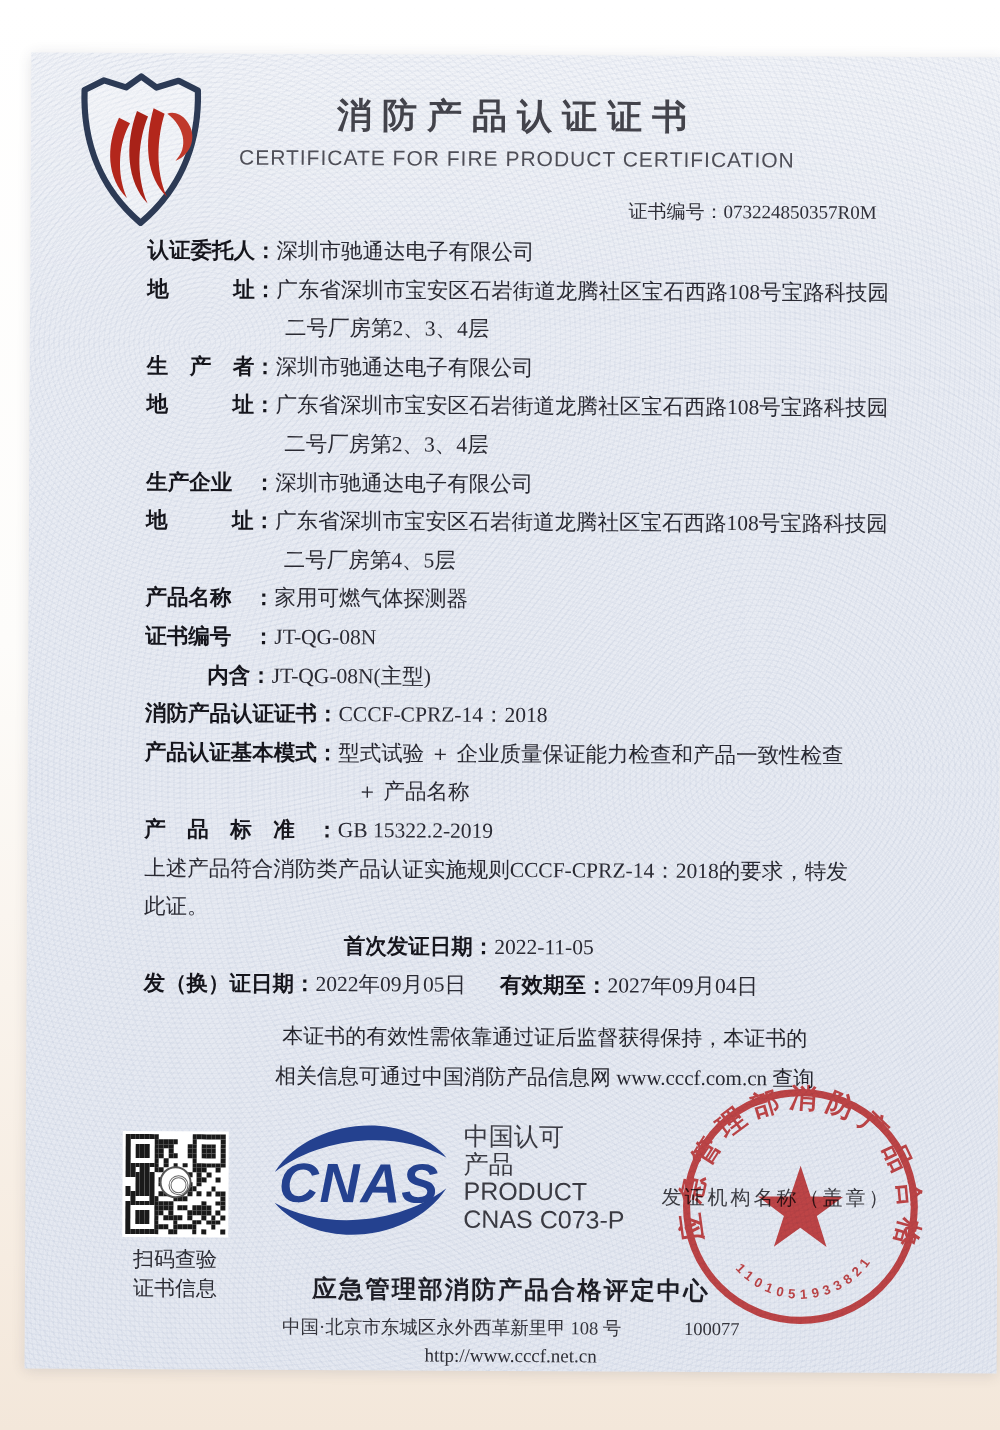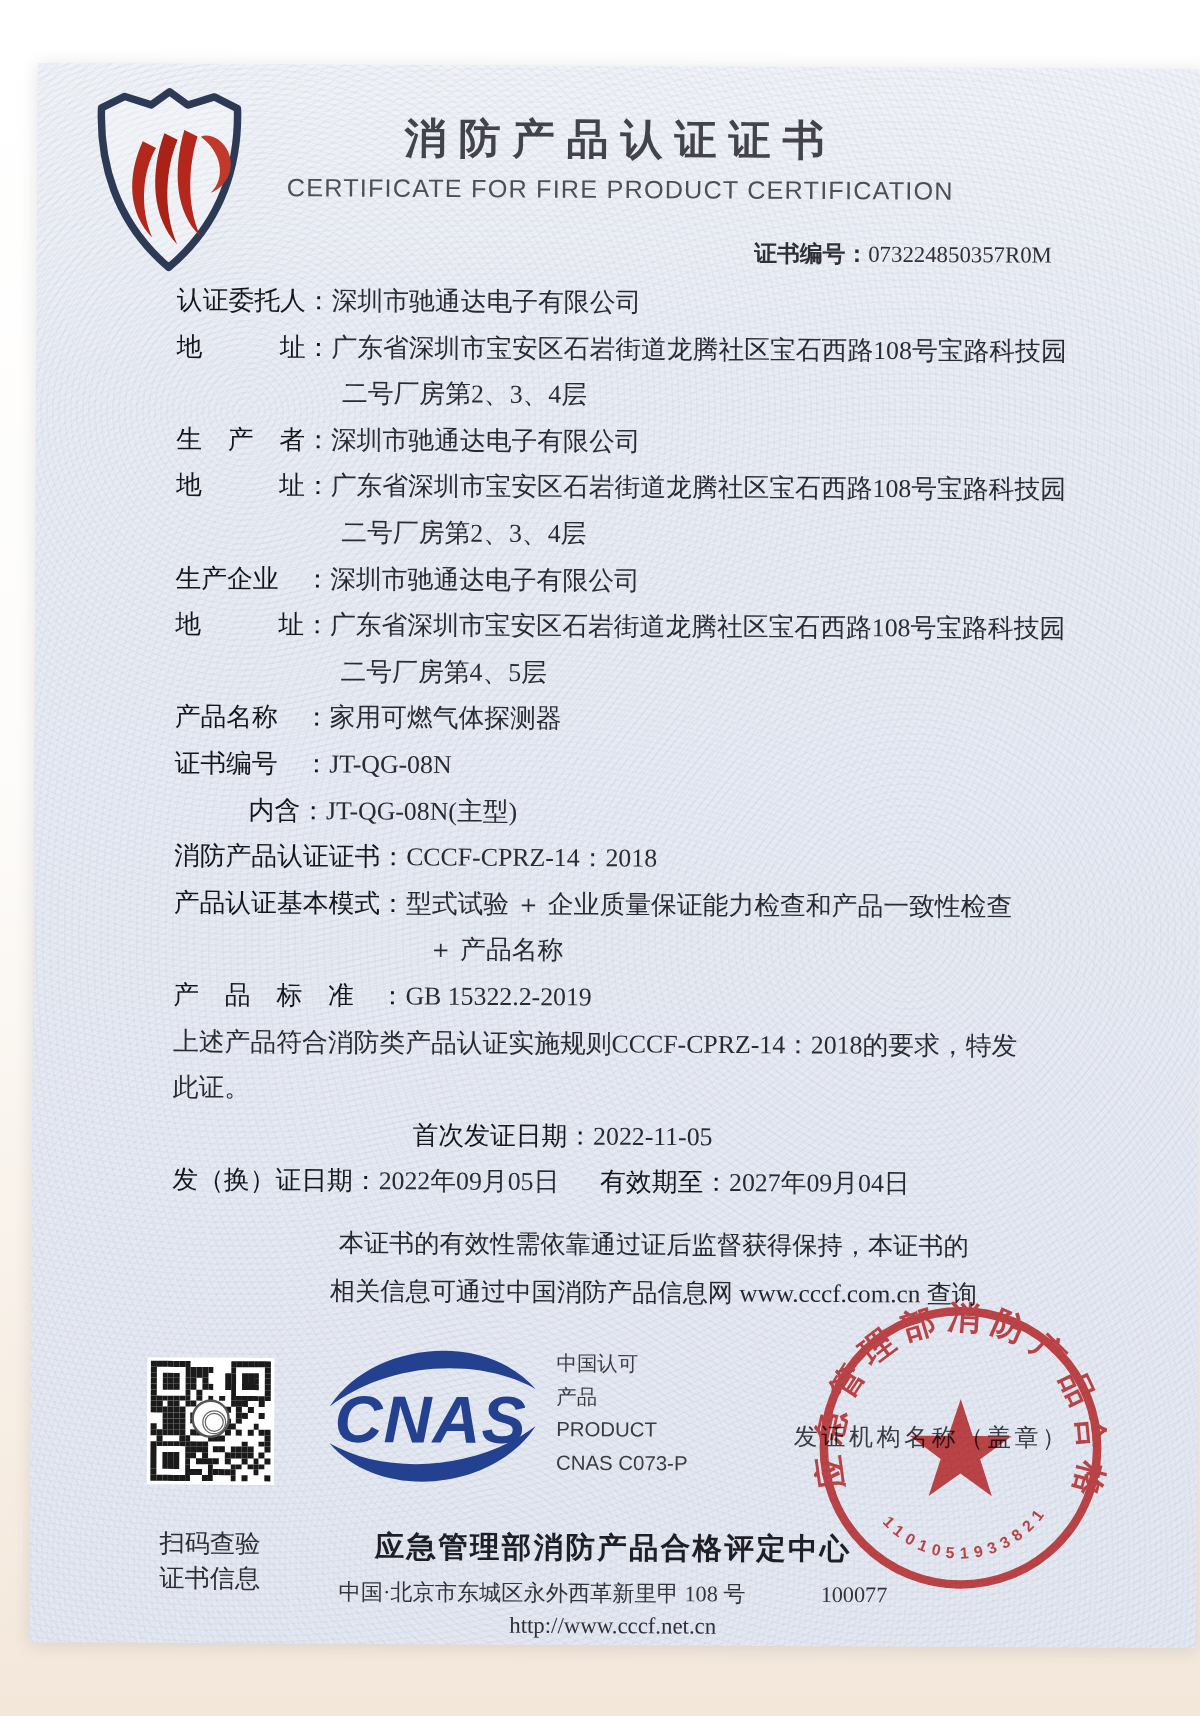--- a/index.html
+++ b/index.html
@@ -27,47 +27,47 @@
   }
   .subtitle{
     position:absolute;left:0;right:0;top:92px;text-align:center;
     font-size:21px;color:#4e4e57;letter-spacing:1px;
   }
   .certno{
     position:absolute;right:126px;top:143px;
     font-size:19px;color:#2f2f38;
     font-family:"Liberation Serif","DejaVu Serif",serif;
   }
-  .certno b{font-family:"Liberation Sans","DejaVu Sans",sans-serif;font-weight:bold;}
+  .certno b{font-family:"Liberation Sans","DejaVu Sans",sans-serif;font-weight:normal;}
   
   .docbody{position:absolute;left:117px;right:52px;top:178px;color:#23232b;}
   .row{display:flex;line-height:38.6px;font-size:21.5px;white-space:nowrap;}
-  .row .lab{font-weight:normal;color:#15151c;flex:none;}
+  .row .lab{font-weight:bold;color:#15151c;flex:none;}
   .row .val{font-family:"Liberation Serif","DejaVu Serif",serif;color:#2a2a33;}
   .row.cont{padding-left:138px;}
   .row.inner{padding-left:62px;}
   .row.cont2{padding-left:212px;}
   .row.statement{white-space:normal;font-family:"Liberation Serif","DejaVu Serif",serif;}
   .row.first-issue{padding-left:200px;}
   .gap30{display:inline-block;width:34px;}
   .notice{margin-top:12px;text-align:center;font-size:21px;line-height:40px;
     font-family:"Liberation Serif","DejaVu Serif",serif;color:#26262e;}
   
   .qr{position:absolute;left:97px;top:1078px;width:106px;height:106px;background:#fff;
       display:grid;grid-template-columns:repeat(21,1fr);grid-template-rows:repeat(21,1fr);padding:3px;box-sizing:border-box;}
   .qr i{display:block;}
   .qr i.on{background:#1a1a1a;}
   .qr-logo{position:absolute;left:134px;top:1113px;width:32px;height:32px;border-radius:50%;
       background:#fff;border:2px solid #555;box-sizing:border-box;}
   .qr-logo:after{content:"";position:absolute;left:7px;top:7px;width:14px;height:14px;border-radius:50%;
       border:3px double #666;}
   .qr-cap{position:absolute;left:85px;top:1192px;width:130px;text-align:center;
-      font-size:21px;line-height:29px;color:#2c2c34;font-family:"Liberation Serif","DejaVu Serif",serif;margin-top:27px;}
+      font-size:21px;line-height:29px;color:#2c2c34;font-family:"Liberation Serif","DejaVu Serif",serif;}
   .cnas{position:absolute;left:243px;top:1062px;width:184px;height:128px;}
-  .cnas-txt{position:absolute;left:438px;top:1068px;font-size:17px;line-height:27.5px;color:#3a3a42;}
+  .cnas-txt{position:absolute;left:438px;top:1068px;font-size:25px;line-height:27.5px;color:#3a3a42;}
   .seal-hint{position:absolute;left:636px;top:1128px;width:290px;font-size:20px;letter-spacing:3px;
       color:#3a3a40;z-index:1;font-family:"Liberation Serif","DejaVu Serif",serif;white-space:nowrap;}
   .stamp{position:absolute;left:653px;top:1028px;width:244px;height:244px;z-index:2;
       mix-blend-mode:multiply;opacity:.92;}
   .org-name{position:absolute;left:0;right:0;top:1218px;text-align:center;
       font-size:24.5px;font-weight:bold;color:#1e1e26;letter-spacing:2px;}
   .addr-line{position:absolute;left:0;right:0;top:1260px;text-align:center;font-size:18.5px;color:#33333b;
       font-family:"Liberation Serif","DejaVu Serif",serif;}
   .addr-line .pc{display:inline-block;margin-left:58px;}
   .site{position:absolute;left:0;right:0;top:1290px;text-align:center;font-size:19px;color:#2e2e36;

